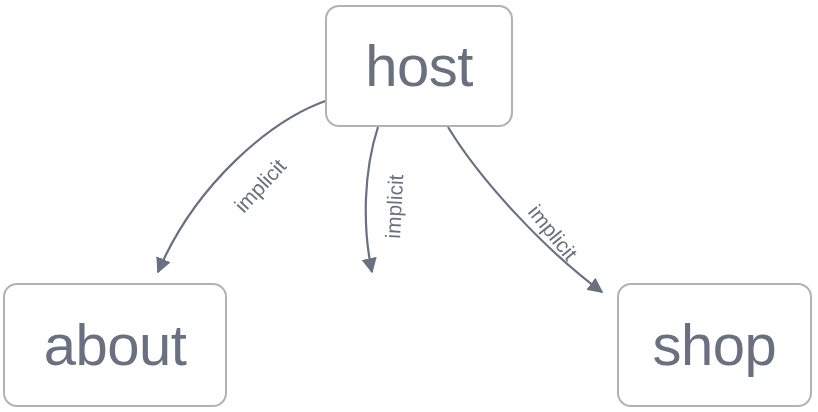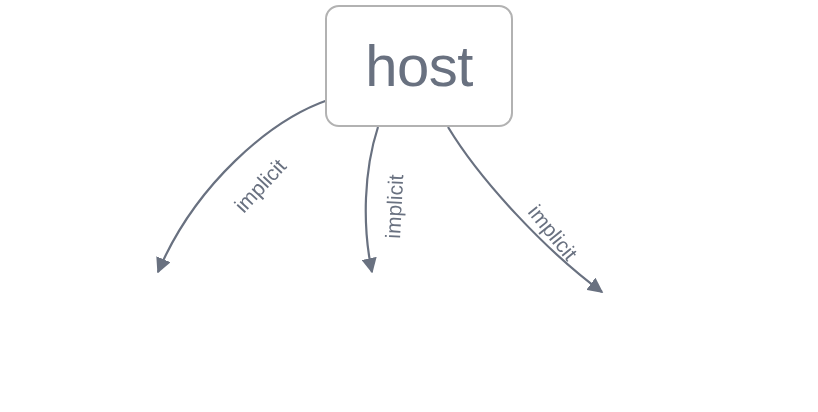--- a/index.html
+++ b/index.html
@@ -72,22 +72,28 @@
 
     <path d="M 378 127 C 364 170, 362 225, 372 272" fill="none" stroke="#697180" stroke-width="2.2" marker-end="url(#arrow-head)"></path>
 
     <path d="M 448 127 C 480 180, 545 250, 602 292" fill="none" stroke="#697180" stroke-width="2.2" marker-end="url(#arrow-head)"></path>
   </svg>
 
   <div class="node-box" style="left:325px; top:5px; width:188px; height:122px;">
     <span class="node-label">host</span>
   </div>
 
+  <div class="node-box" style="left:3px; top:283px; width:224px; height:124px;">
+    <span class="node-label">about</span>
+  </div>
 
 
+  <div class="node-box" style="left:617px; top:283px; width:195px; height:124px;">
+    <span class="node-label">shop</span>
+  </div>
 
   <div class="edge-label" style="left:228px; top:175px; transform:rotate(-47deg);">implicit</div>
 
   <div class="edge-label" style="left:362px; top:196px; transform:rotate(-87deg);">implicit</div>
 
   <div class="edge-label" style="left:521px; top:222px; transform:rotate(51deg);">implicit</div>
 
 </div>
 
 </body></html>

